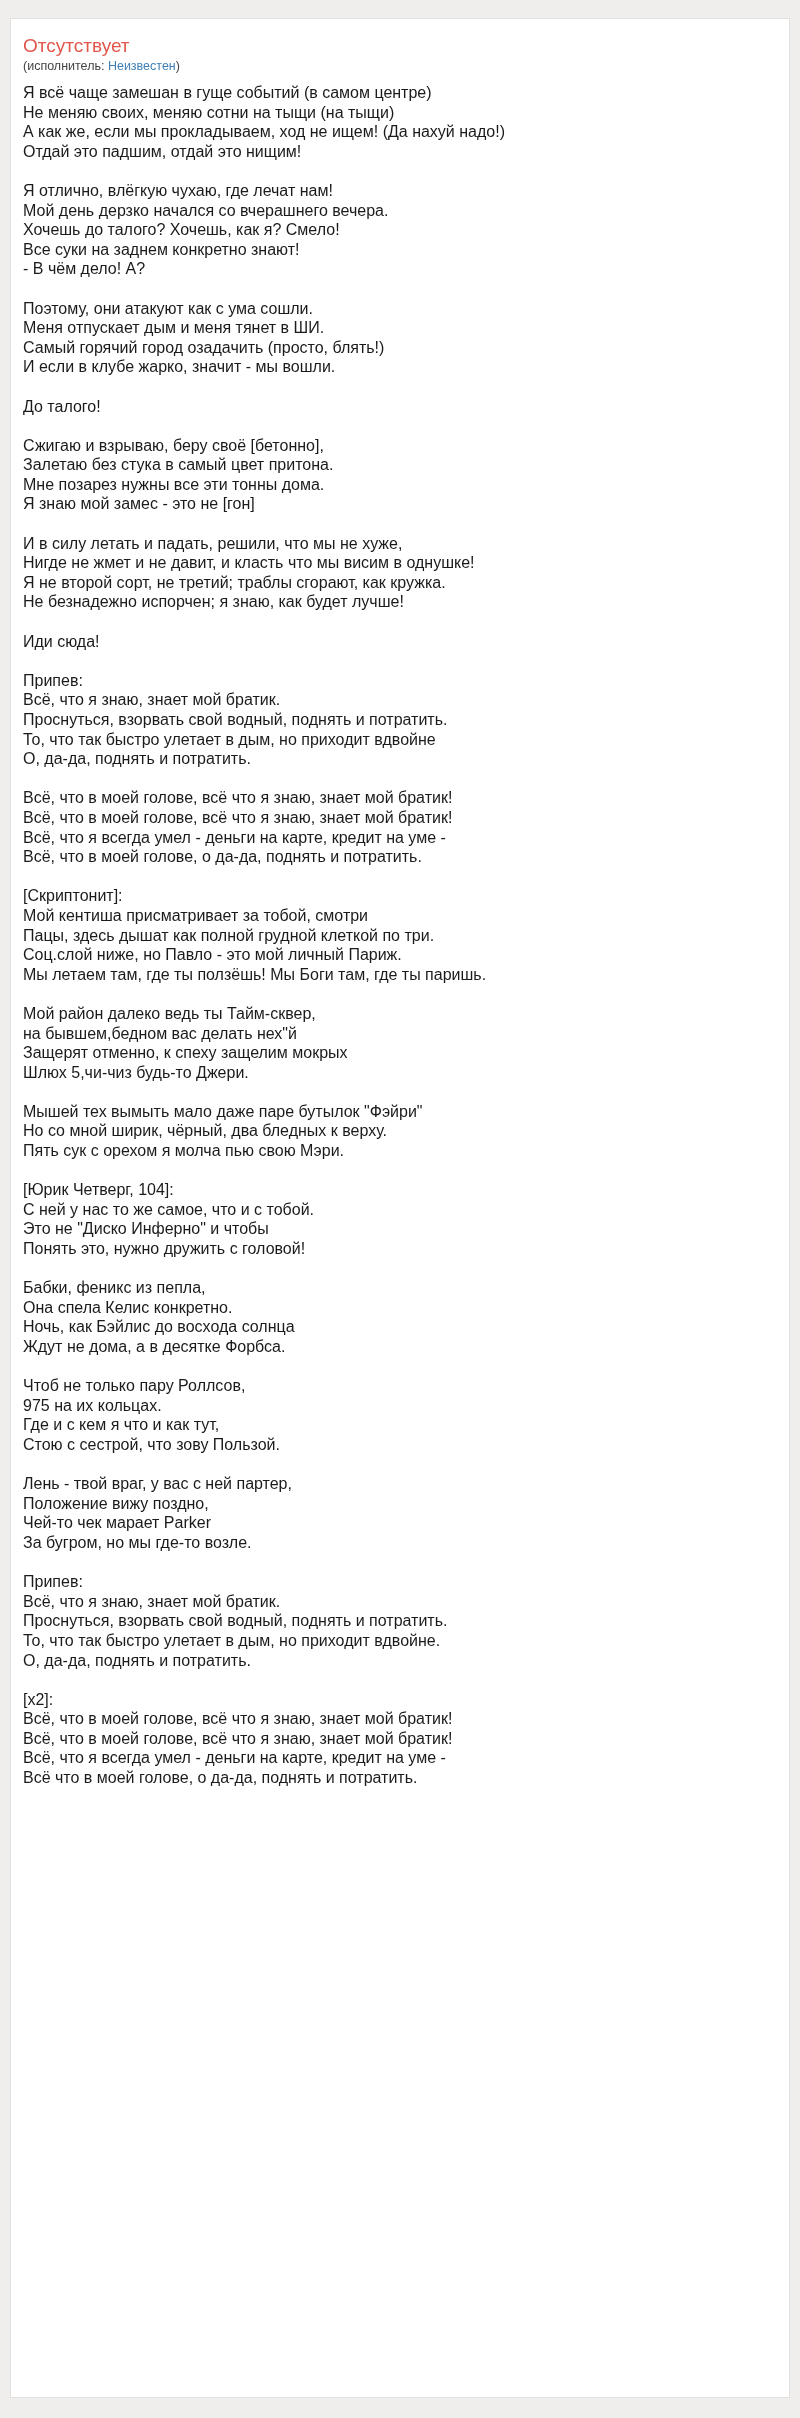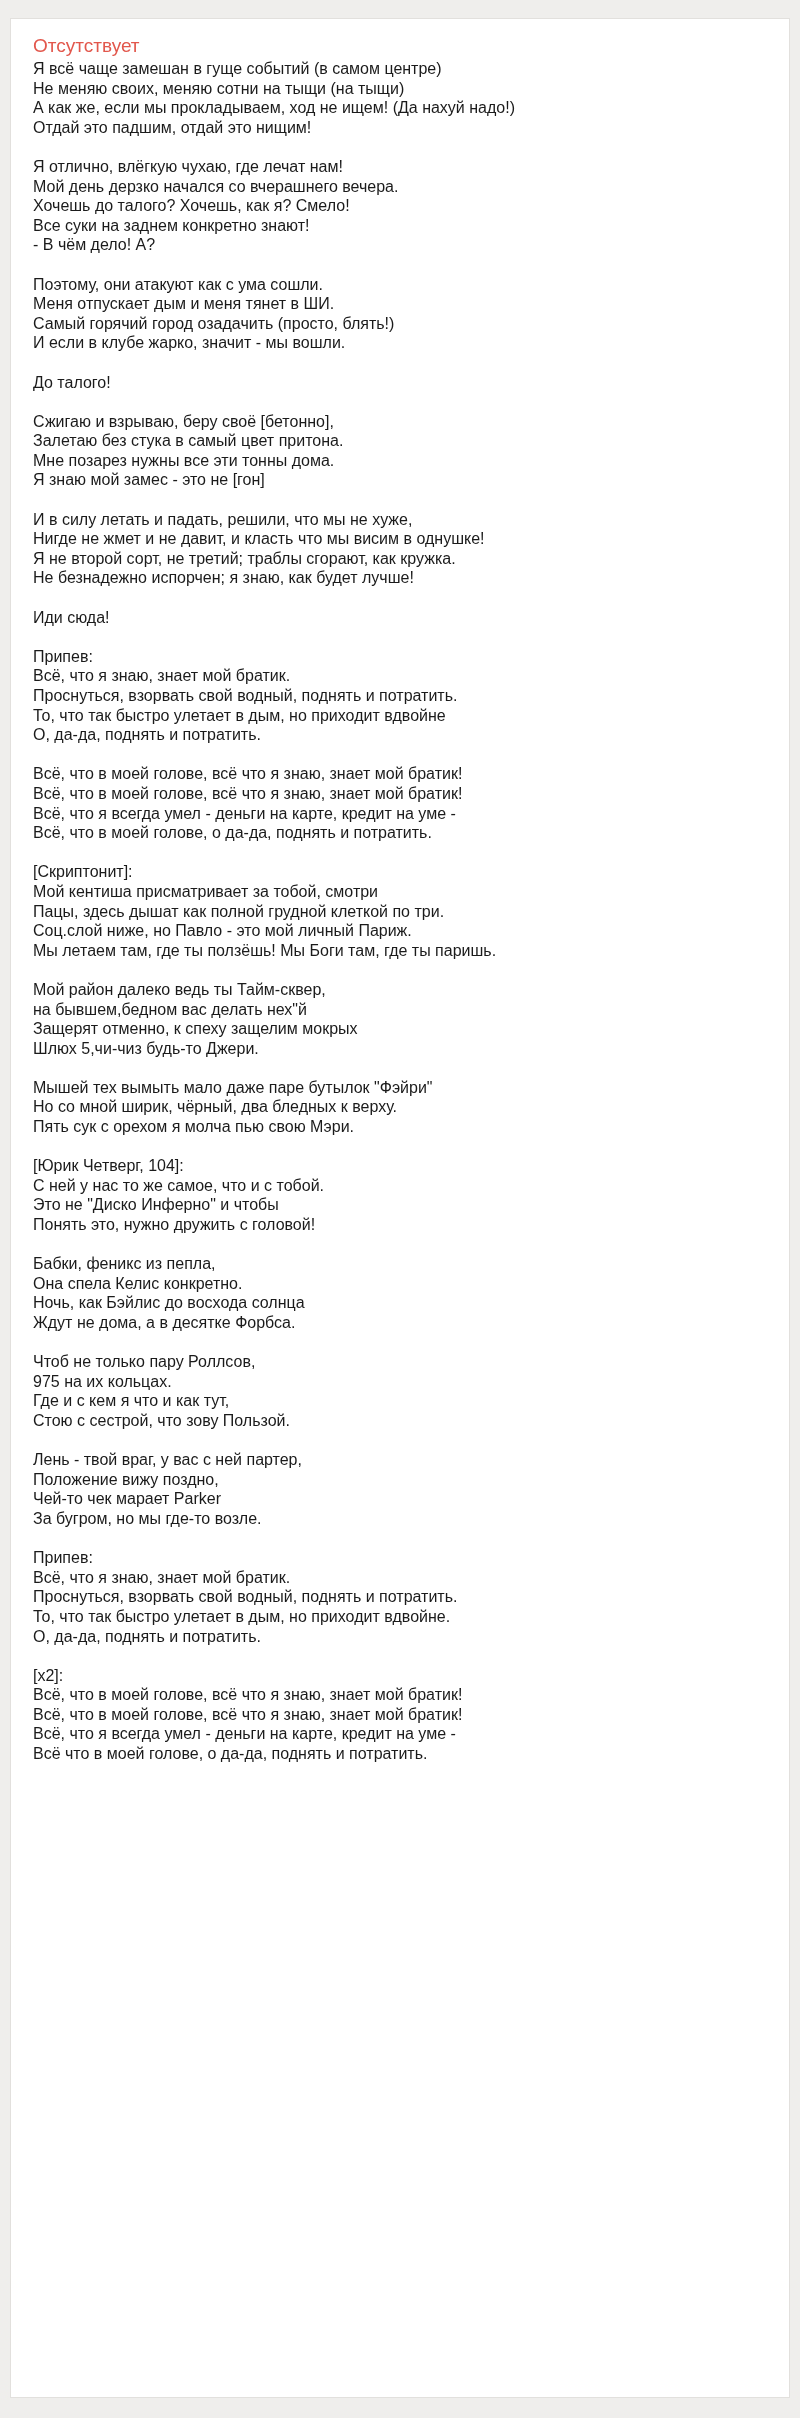--- a/index.html
+++ b/index.html
@@ -16,21 +16,21 @@
     width: 800px;
     min-height: 2418px;
     box-sizing: border-box;
     padding: 18px 10px 10px 10px;
     background: #efeeec;
   }
   .card {
     background: #ffffff;
     border: 1px solid #e2e0dd;
     box-sizing: border-box;
-    padding: 12px 18px 22px 22px;
+    padding: 12px 18px 22px 12px;
     min-height: 2380px;
   }
   .song-title {
     color: #e2574c;
     font-size: 19px;
     font-weight: normal;
     margin: 4px 0 2px 0;
     line-height: 22px;
   }
   .artist-line {
@@ -54,20 +54,24 @@
     margin: 0;
     font-family: "Liberation Sans", sans-serif;
   }
 </style>
 </head>
 <body>
 
 <div class="page">
   <div class="card">
     <h1 class="song-title">Отсутствует</h1>
+    <div class="artist-line">
+      <span class="lbl">(исполнитель:</span>
+      <a class="artist-link" href="#">Неизвестен</a><span class="lbl">)</span>
+    </div>
     <div class="lyrics">Я всё чаще замешан в гуще событий (в самом центре)
 Не меняю своих, меняю сотни на тыщи (на тыщи)
 А как же, если мы прокладываем, ход не ищем! (Да нахуй надо!)
 Отдай это падшим, отдай это нищим!
 
 Я отлично, влёгкую чухаю, где лечат нам!
 Мой день дерзко начался со вчерашнего вечера.
 Хочешь до талого? Хочешь, как я? Смело!
 Все суки на заднем конкретно знают!
 - В чём дело! А?

